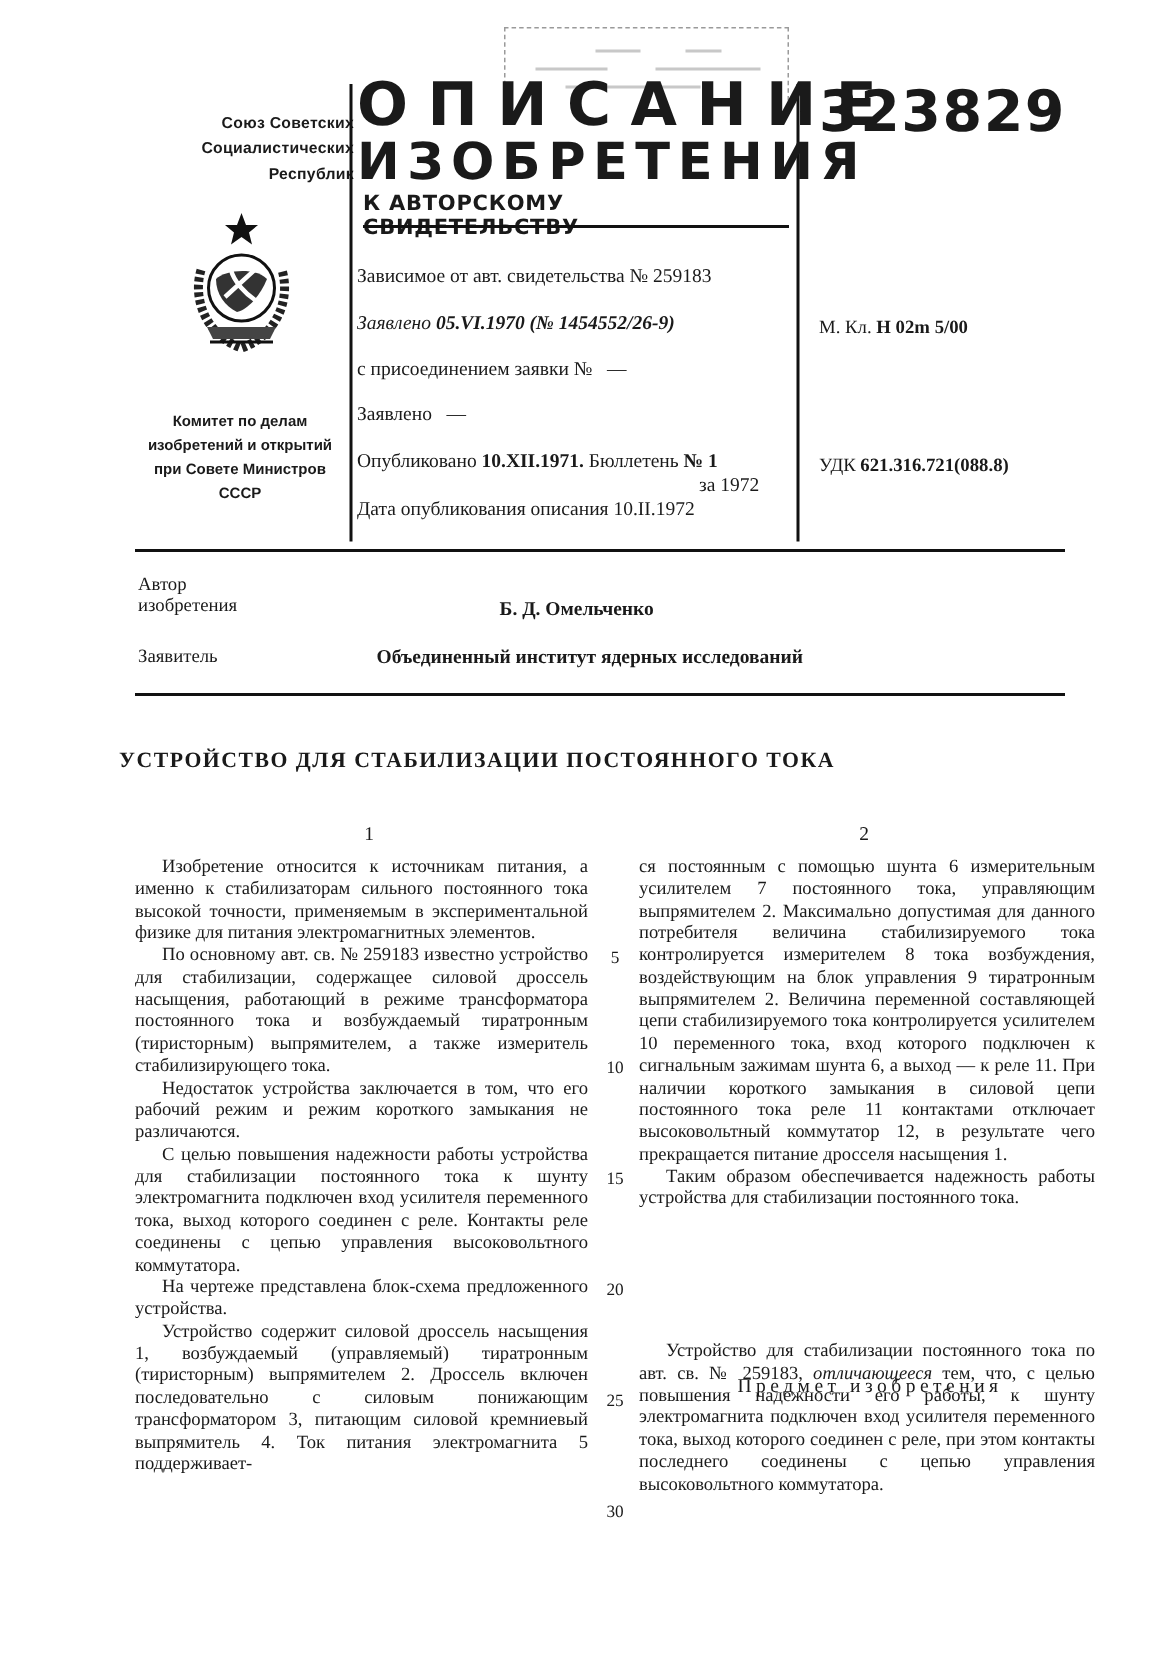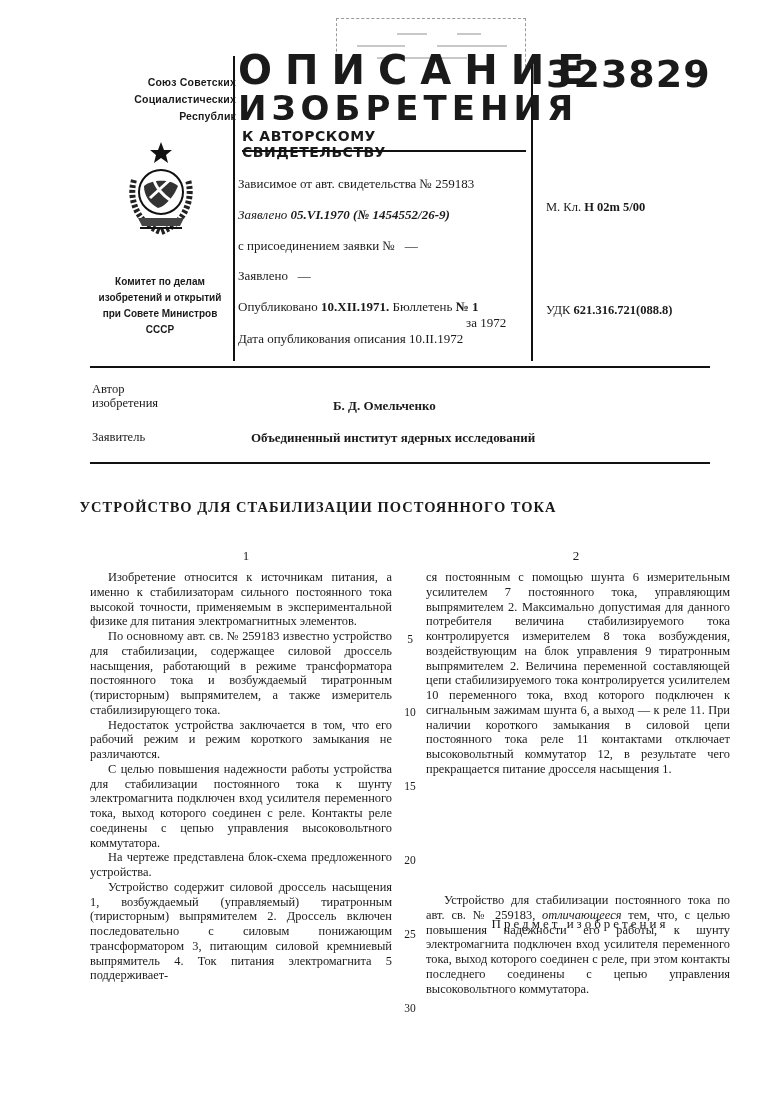--- a/index.html
+++ b/index.html
@@ -103,21 +103,21 @@
 </div>
 <div class="abs meta" style="left:238px;top:299px;">
   <span>Опубликовано</span>
   <b>10.XII.1971.</b>
   <span>Бюллетень</span>
   <b>№ 1</b>
 </div>
 <div class="abs meta" style="left:466px;top:315px;font-family:Liberation Serif, serif;">за 1972</div>
 <div class="abs meta" style="left:238px;top:331px;">Дата опубликования описания 10.II.1972</div>
 
-<div class="abs cls" style="top:200px;text-align:center;">
+<div class="abs cls" style="top:211px;text-align:center;">
   <span>М. Кл.</span>
   <b>H 02m 5/00</b>
 </div>
 <div class="abs cls" style="top:303px;">
   <span>УДК</span>
   <b>621.316.721(088.8)</b>
 </div>
 
 <div class="abs hrule" style="top:366px;"></div>
 <div class="abs hrule" style="top:462px;"></div>
@@ -146,19 +146,20 @@
 
 <div class="abs lnum" style="top:633px;">5</div>
 <div class="abs lnum" style="top:706px;">10</div>
 <div class="abs lnum" style="top:780px;">15</div>
 <div class="abs lnum" style="top:854px;">20</div>
 <div class="abs lnum" style="top:928px;">25</div>
 <div class="abs lnum" style="top:1002px;">30</div>
 
 <div class="abs col" style="left:426px;top:570px;width:304px;">
   <p style="text-indent:0">ся постоянным с помощью шунта 6 измерительным усилителем 7 постоянного тока, управляющим выпрямителем 2. Максимально допустимая для данного потребителя величина стабилизируемого тока контролируется измерителем 8 тока возбуждения, воздействующим на блок управления 9 тиратронным выпрямителем 2. Величина переменной составляющей цепи стабилизируемого тока контролируется усилителем 10 переменного тока, вход которого подключен к сигнальным зажимам шунта 6, а выход — к реле 11. При наличии короткого замыкания в силовой цепи постоянного тока реле 11 контактами отключает высоковольтный коммутатор 12, в результате чего прекращается питание дросселя насыщения 1.</p>
+  <p>Таким образом обеспечивается надежность работы устройства для стабилизации постоянного тока.</p>
 </div>
 
 <div class="abs section-head" style="top:868px;">Предмет изобретения</div>
 
 <div class="abs col" style="left:426px;top:893px;width:304px;">
   <p><span>Устройство для стабилизации постоянного тока по авт. св. № 259183,</span> <i>отличающееся</i> <span>тем, что, с целью повышения надежности его работы, к шунту электромагнита подключен вход усилителя переменного тока, выход которого соединен с реле, при этом контакты последнего соединены с цепью управления высоковольтного коммутатора.</span></p>
 </div>
 
 </body></html>

